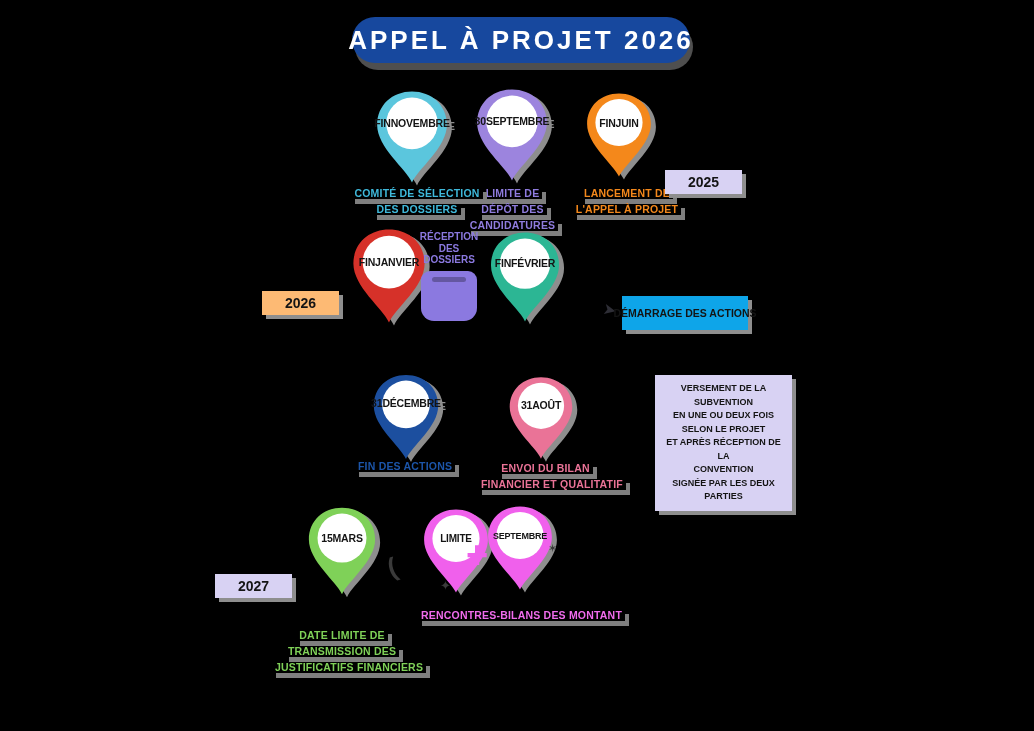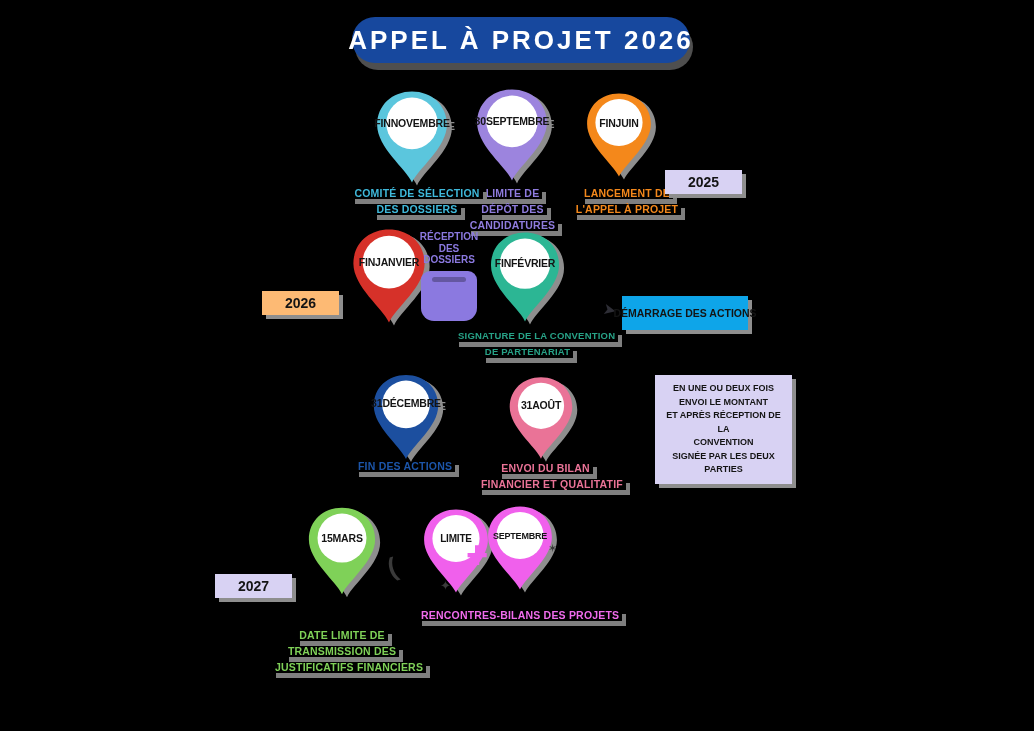--- a/index.html
+++ b/index.html
@@ -136,24 +136,20 @@
     <div class="pin-date">
       <span>FIN</span>
       <span>FÉVRIER</span>
     </div>
   </div>
 
   <span class="arrow">➤</span>
   <div class="info-box demarrage" style="background: #0ea5e9;">DÉMARRAGE DES ACTIONS</div>
 
 
-  <div class="lbl" style="left: 455px; top: 330px; width: 145px; font-size: 9.5px; color: rgb(39, 162, 135);">
-    <div class="row"><span class="ln">SIGNATURE DE LA CONVENTION</span></div>
-    <div class="row"><span class="ln">DE PARTENARIAT</span></div>
-  </div>
 
   <div class="pin" style="left: 371px; top: 370px; width: 70px; height: 94px; color: rgb(28, 79, 159);">
     <svg viewBox="0 0 100 124">
       <path d="M50 122 C42 104 4 76 4 46 C4 20 24 2 50 2 C76 2 96 20 96 46 C96 76 58 104 50 122 Z" fill="currentColor"></path>
       <circle cx="50" cy="44" r="34" fill="#ffffff"></circle>
     </svg>
     <div class="pin-date">
       <span>31</span>
       <span>DÉCEMBRE</span>
     </div>
@@ -173,22 +169,23 @@
   <div class="lbl" style="left: 355px; top: 460px; width: 100px; color: rgb(28, 85, 169);">
     <div class="row"><span class="ln">FIN DES ACTIONS</span></div>
   </div>
 
   <div class="lbl" style="left: 478px; top: 462px; width: 135px; color: rgb(234, 115, 151);">
     <div class="row"><span class="ln">ENVOI DU BILAN</span></div>
     <div class="row"><span class="ln">FINANCIER ET QUALITATIF</span></div>
   </div>
 
   <div class="info-box versement" style="background: rgb(216, 210, 243);">
+    <div>VERSEMENT DE LA SUBVENTION</div>
     <div>EN UNE OU DEUX FOIS</div>
-    <div>ENVOI LE MONTANT</div>
+    <div>SELON LE PROJET</div>
     <div>ET APRÈS RÉCEPTION DE LA</div>
     <div>CONVENTION</div>
     <div>SIGNÉE PAR LES DEUX PARTIES</div>
   </div>
 
   <div class="year-box" style="left: 215px; top: 574px; background: rgb(216, 210, 243);">2027</div>
 
   <div class="pin" style="left: 306px; top: 505px; width: 72px; height: 92px; color: rgb(127, 209, 88);">
     <svg viewBox="0 0 100 124">
       <path d="M50 122 C42 104 4 76 4 46 C4 20 24 2 50 2 C76 2 96 20 96 46 C96 76 58 104 50 122 Z" fill="currentColor"></path>
@@ -222,20 +219,20 @@
 
   <div class="plus" style="left: 466px; top: 536px; color: rgb(240, 96, 236);">+</div>
 
   <div class="lbl" style="left: 272px; top: 629px; width: 140px; color: rgb(127, 209, 88);">
     <div class="row"><span class="ln">DATE LIMITE DE</span></div>
     <div class="row"><span class="ln">TRANSMISSION DES</span></div>
     <div class="row"><span class="ln">JUSTIFICATIFS FINANCIERS</span></div>
   </div>
 
   <div class="lbl" style="left: 418px; top: 609px; width: 175px; color: rgb(240, 108, 236);">
-    <div class="row"><span class="ln">RENCONTRES-BILANS DES PROJETS</span></div>
+    <div class="row"><span class="ln">RENCONTRES-BILANS DES MONTANT</span></div>
   </div>
 
   <span class="doodle" style="left:388px;top:552px;font-size:26px;transform:rotate(-18deg)">(</span>
   <span class="doodle" style="left:440px;top:578px;font-size:13px">✦</span>
   <span class="doodle" style="left:548px;top:542px;font-size:11px">✶</span>
 
 </div>
 
 </body></html>

